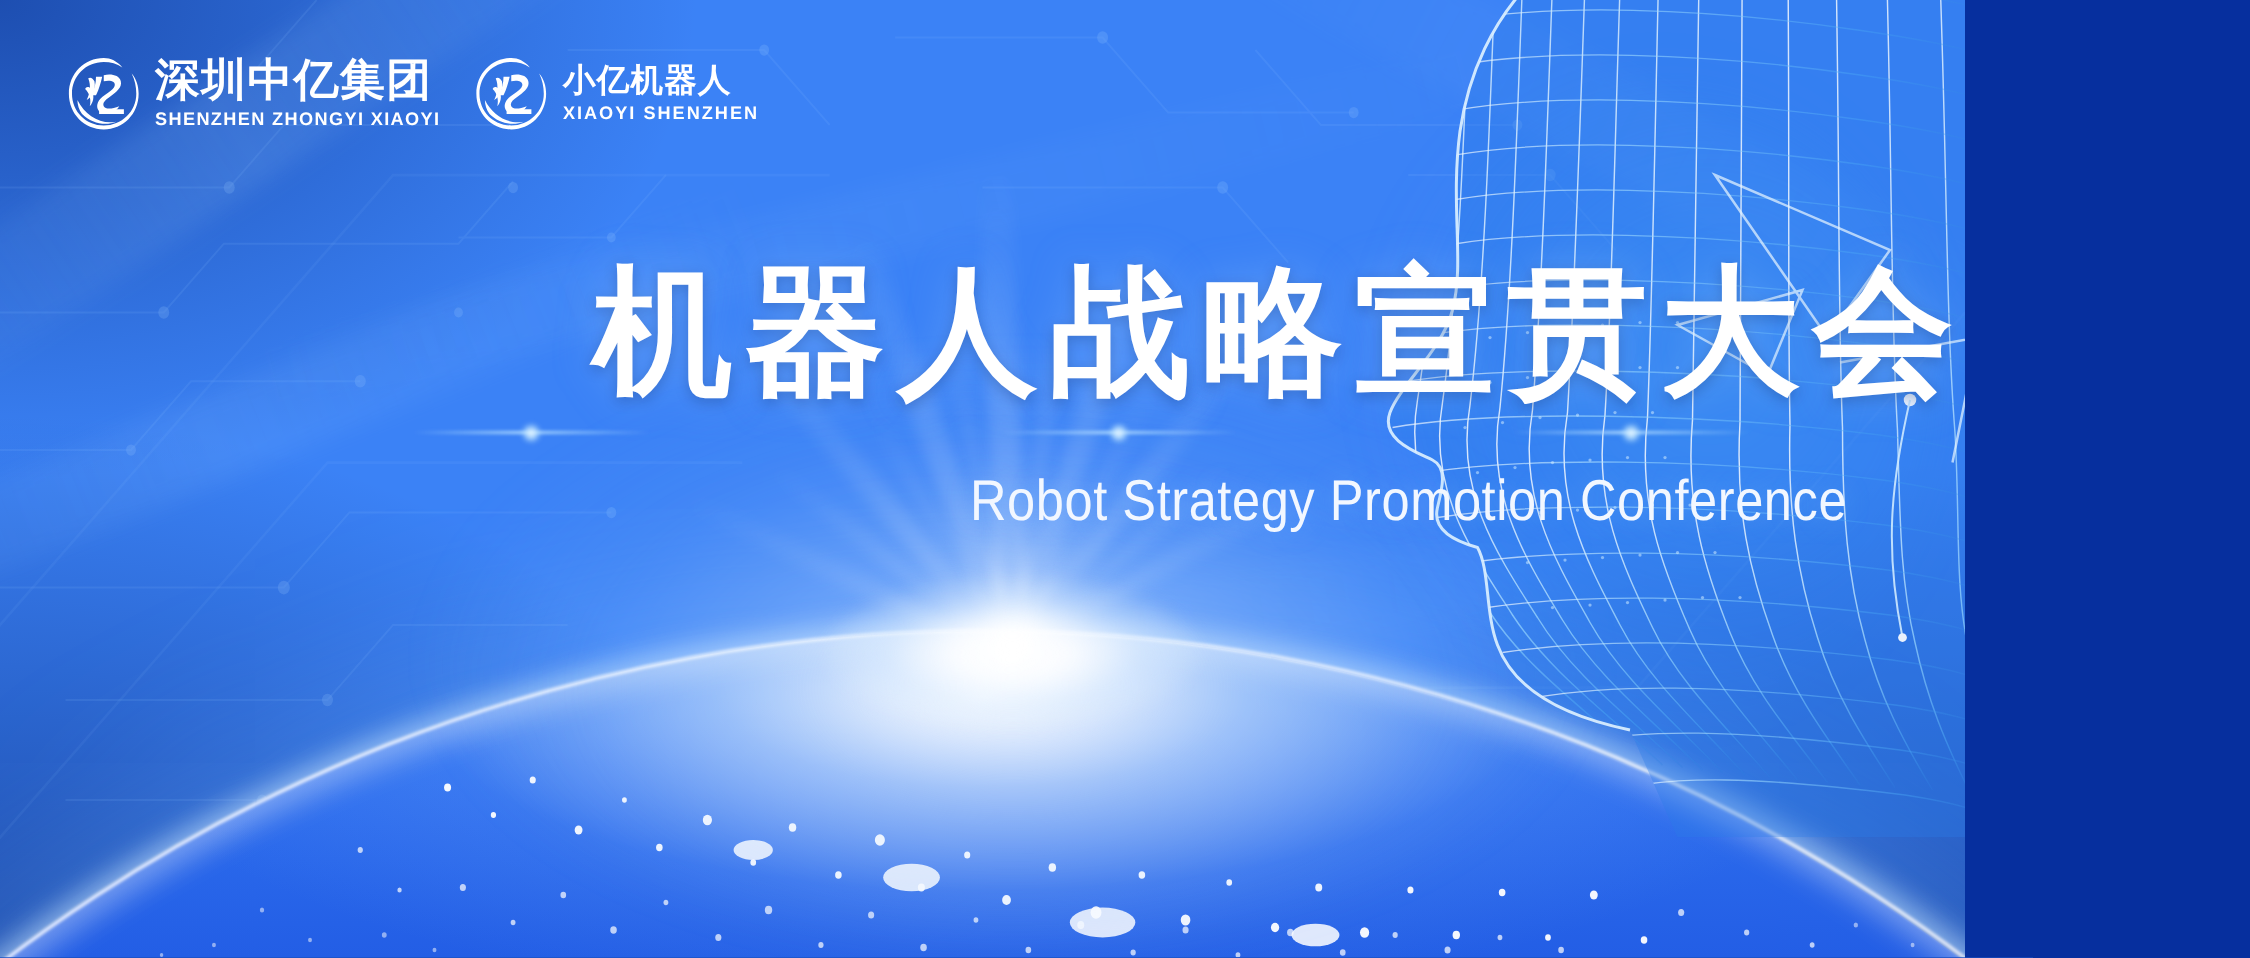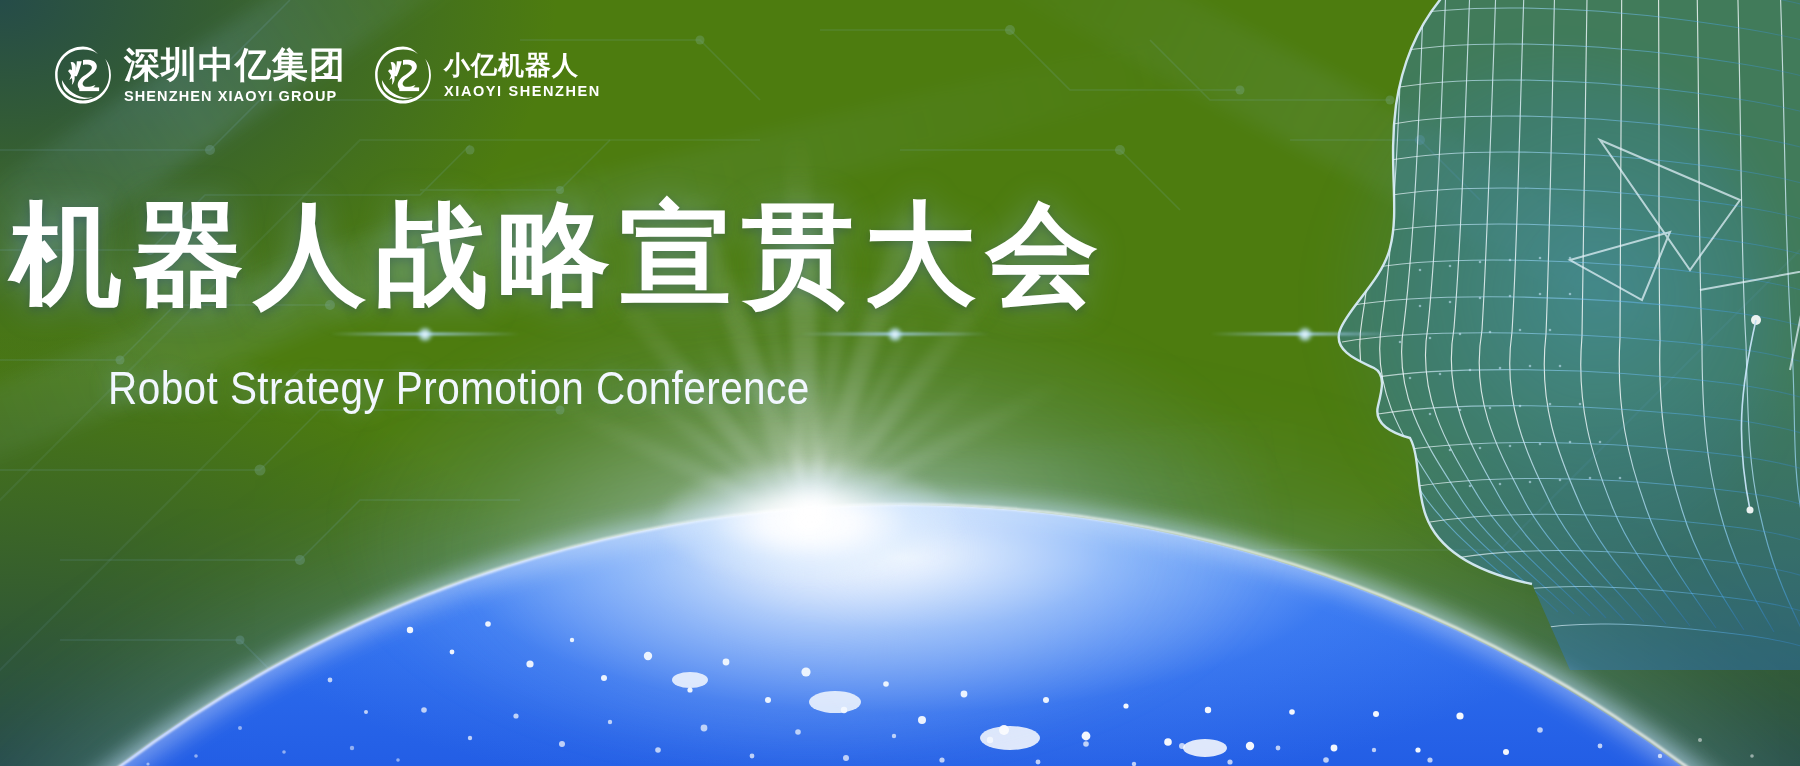--- a/index.html
+++ b/index.html
@@ -6,24 +6,24 @@
     margin: 0;
     padding: 0;
     background: #062f9e;
   }
   body {
     font-family: "Liberation Sans", sans-serif;
   }
 
   .banner {
     position: relative;
-    width: 1800px;
+    width: 1572px;
     height: 766px;
     overflow: hidden;
-    background: #4d7c0f;
+    background: #3b82f6;
   }
 
   
 
   .bg-base {
     position: absolute;
     inset: 0;
     background:
       radial-gradient(ellipse 1200px 700px at 46% 80%, #1croll 0%, transparent 0%),
       linear-gradient(160deg, #0d44c6 0%, #0b3fbb 38%, #0939ae 70%, #072f9c 100%);
@@ -221,22 +221,22 @@
   }
   .logo.second .logo-cn { font-size: 26px; }
   .logo.second .logo-en { letter-spacing: 1.6px; }
 
   
 
   .title-block {
     position: absolute;
     left: 0;
     right: 0;
-    top: 192px;
-    text-align: left;
+    top: 204px;
+    text-align: right;
     z-index: 12;
   }
   .main-title {
     color: #ffffff;
     font-family: "DejaVu Sans", sans-serif;
     font-size: 112px;
     font-weight: 700;
     letter-spacing: 10px;
     line-height: 1.12;
     margin: 0;
@@ -603,21 +603,21 @@
           <path d="M26 44 C 32 50, 34 58, 32 66 C 38 60, 38 50, 33 43 C 30 40, 27 41, 26 44 Z" fill="#ffffff"></path>
           <path d="M40 28 L 48 28 C 46 36, 44 44, 40 52 L 34 52 C 38 44, 40 36, 40 28 Z" fill="#ffffff"></path>
           <path d="M50 26 C 60 24, 70 26, 72 34 C 74 42, 66 48, 58 54 C 52 58, 48 62, 50 66
                    C 52 70, 60 70, 70 66 C 66 74, 54 78, 46 74 C 40 70, 40 62, 46 56
                    C 52 50, 62 46, 64 40 C 66 34, 58 32, 50 34 Z" fill="#ffffff"></path>
           <path d="M44 70 L 76 70 L 76 76 L 44 76 Z" fill="#ffffff"></path>
         </svg>
       </div>
       <div class="logo-text">
         <div class="logo-cn">深圳中亿集团</div>
-        <div class="logo-en">SHENZHEN XIAOYI GROUP</div>
+        <div class="logo-en">SHENZHEN ZHONGYI XIAOYI</div>
       </div>
     </div>
 
     <div class="logo second">
       <div class="logo-mark">
         <svg viewBox="0 0 100 100">
           <path d="M50 4 C 25 4, 5 24, 5 50 C 5 76, 25 96, 50 96 C 75 96, 95 76, 95 50
                    C 95 40, 92 31, 86 24 C 90 32, 92 41, 92 50 C 92 73, 73 91, 50 91
                    C 27 91, 9 73, 9 50 C 9 27, 27 9, 50 9 C 59 9, 67 11, 74 16
                    C 67 8, 59 4, 50 4 Z" fill="#ffffff"></path>

